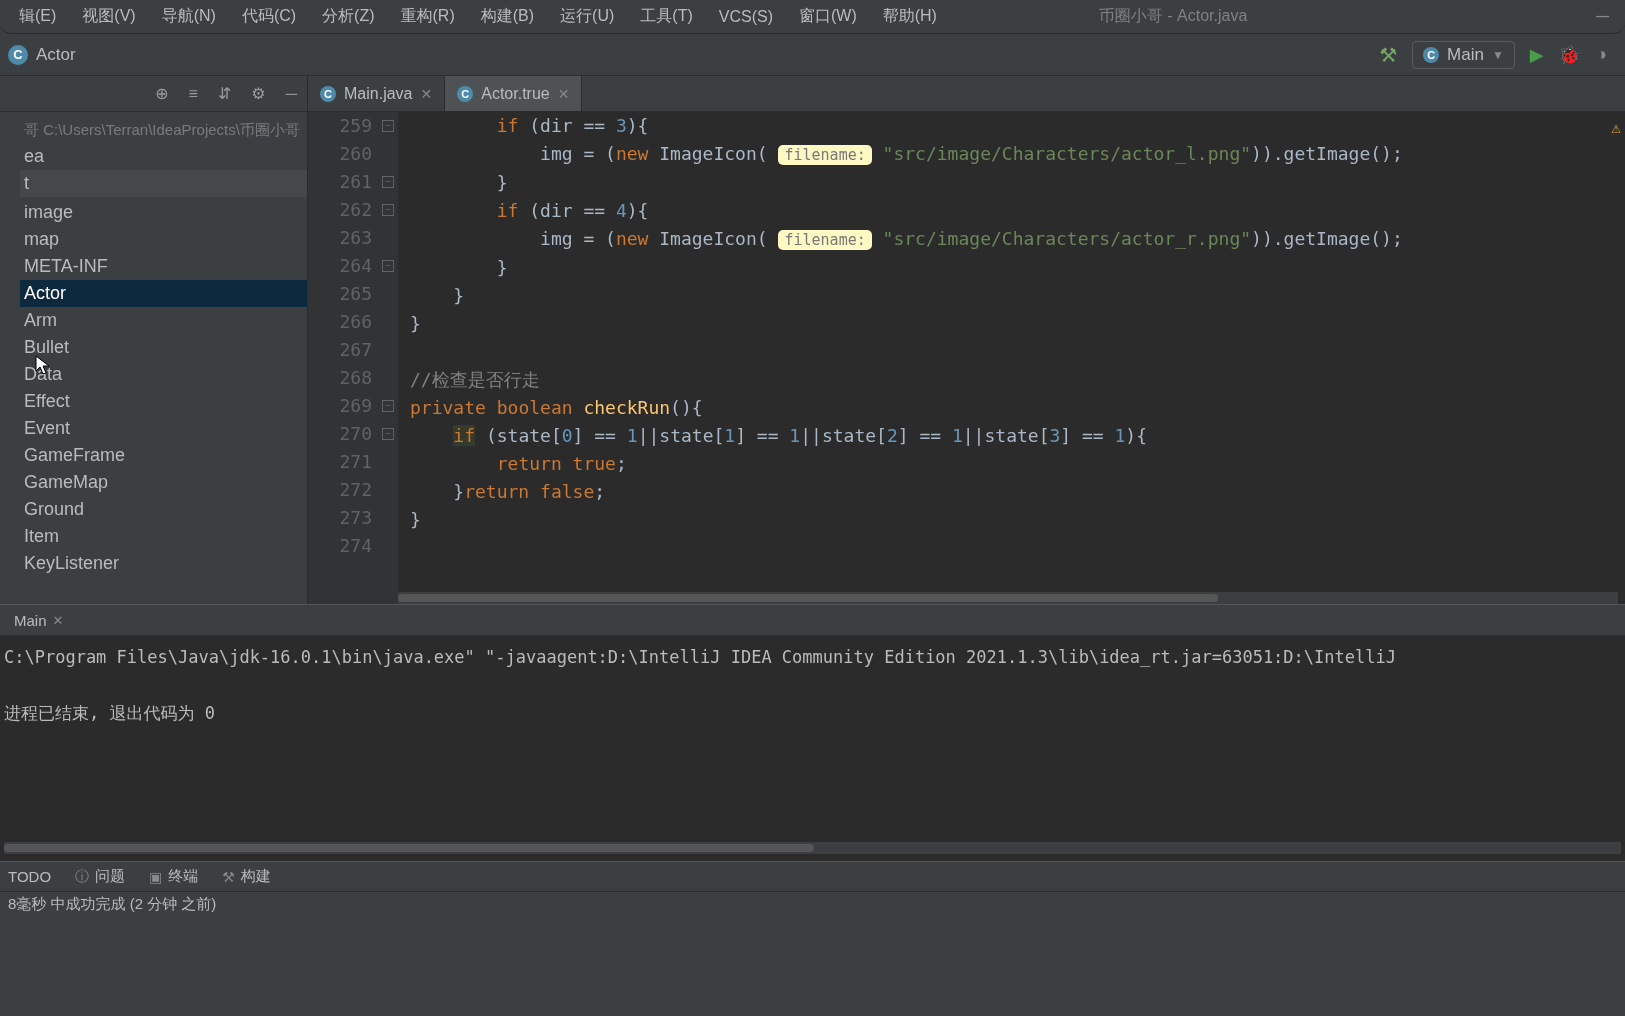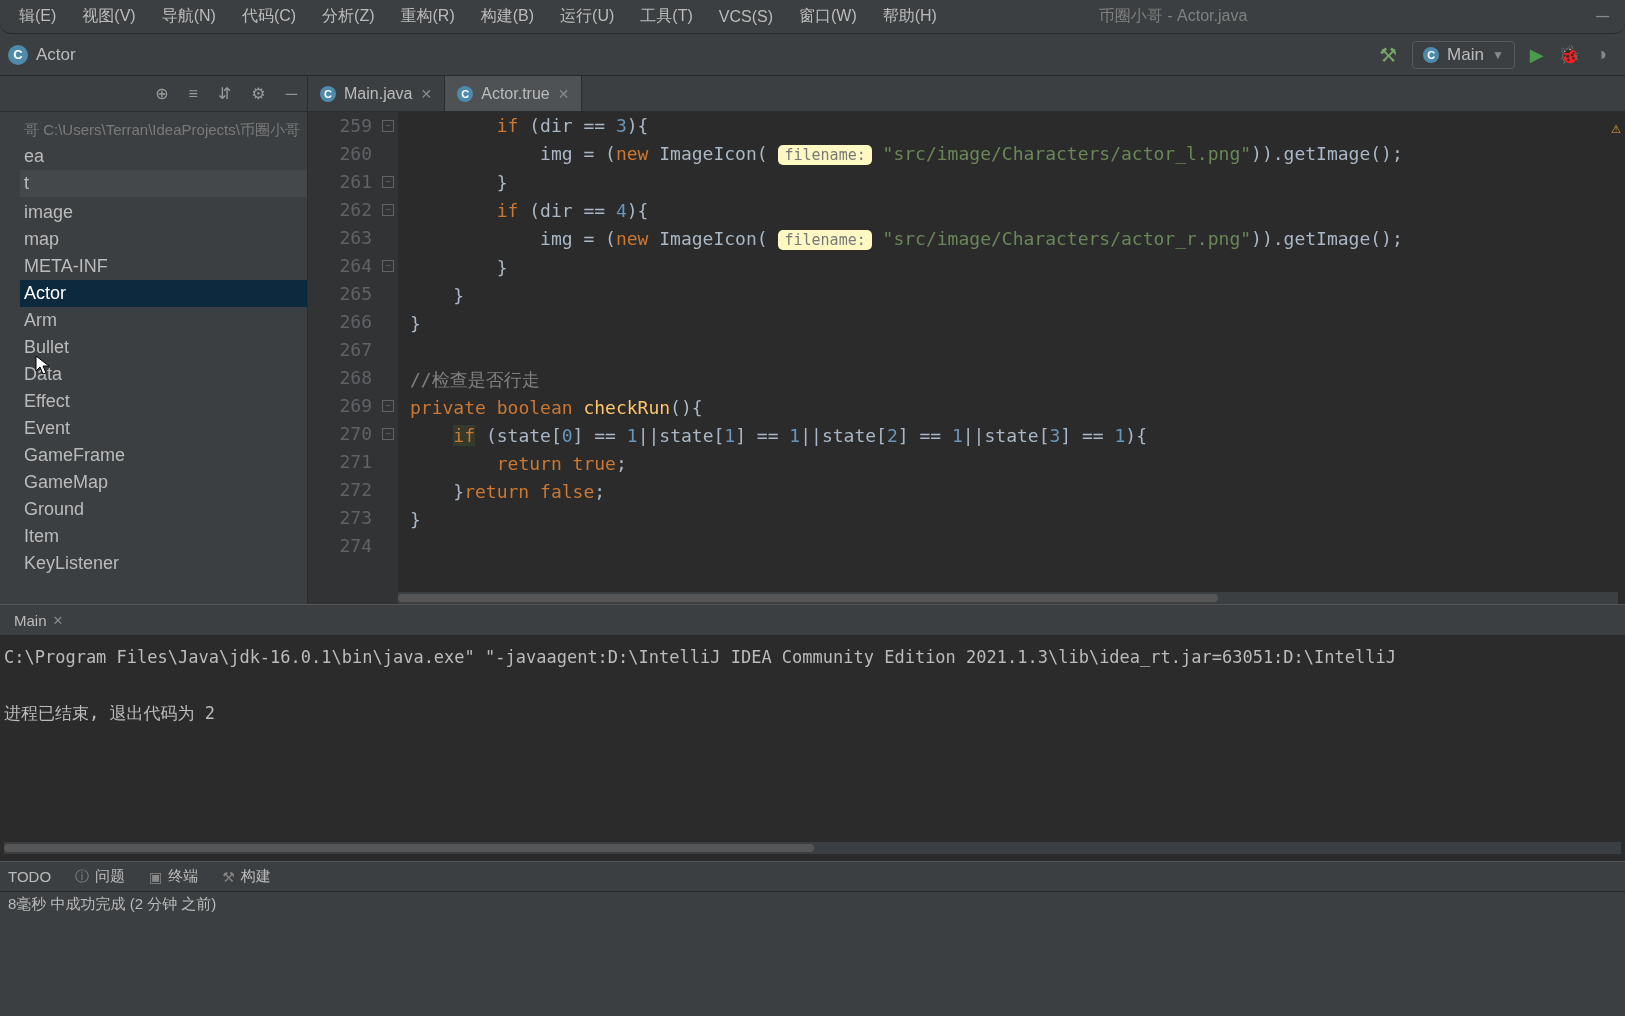--- a/index.html
+++ b/index.html
@@ -403,21 +403,21 @@
 <div class="run-panel">
   <div class="run-tabs">
     <div class="run-tab">
       <span>Main</span>
       <span class="close">✕</span>
     </div>
   </div>
   <div class="run-output">
     <div>C:\Program Files\Java\jdk-16.0.1\bin\java.exe" "-javaagent:D:\IntelliJ IDEA Community Edition 2021.1.3\lib\idea_rt.jar=63051:D:\IntelliJ</div>
     <div style="height:28px;"></div>
-    <div>进程已结束, 退出代码为 2</div>
+    <div>进程已结束, 退出代码为 0</div>
     <div class="run-scrollbar">
       <div class="run-scrollbar-thumb"></div>
     </div>
   </div>
 </div>
 
 <div class="bottom-tabs" id="bottom-slot">
     <div class="bottom-tab">
       <span>TODO</span>
     </div>

